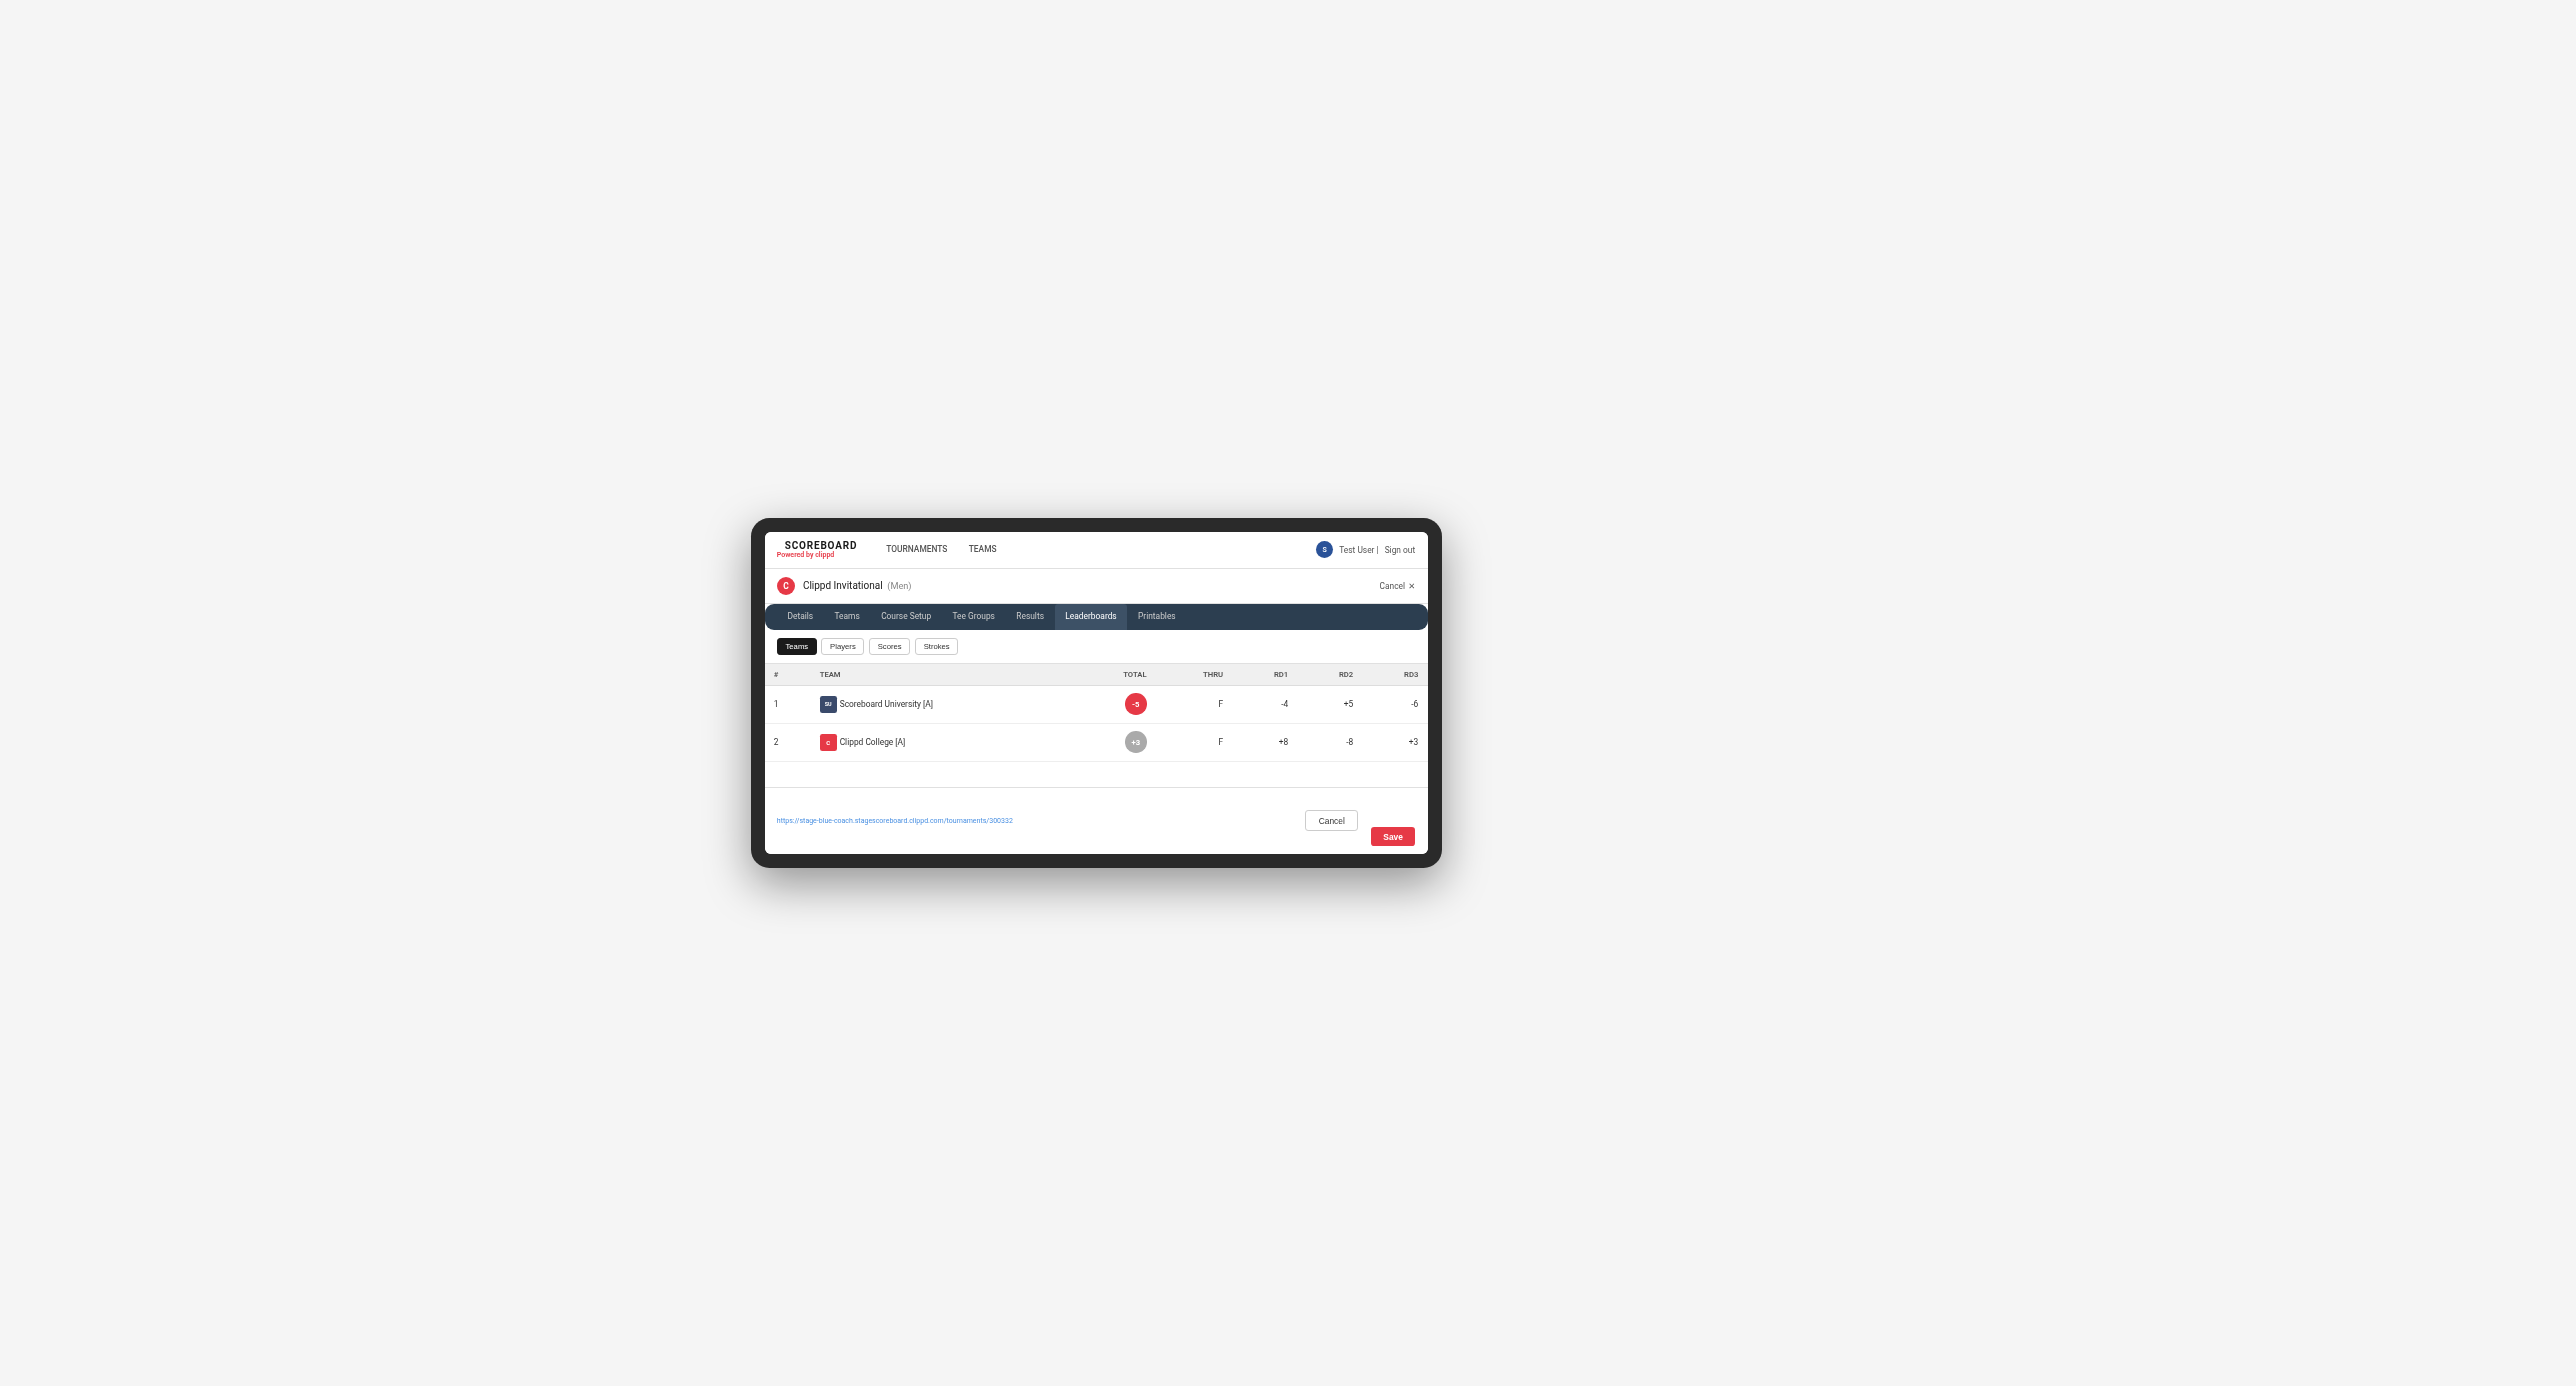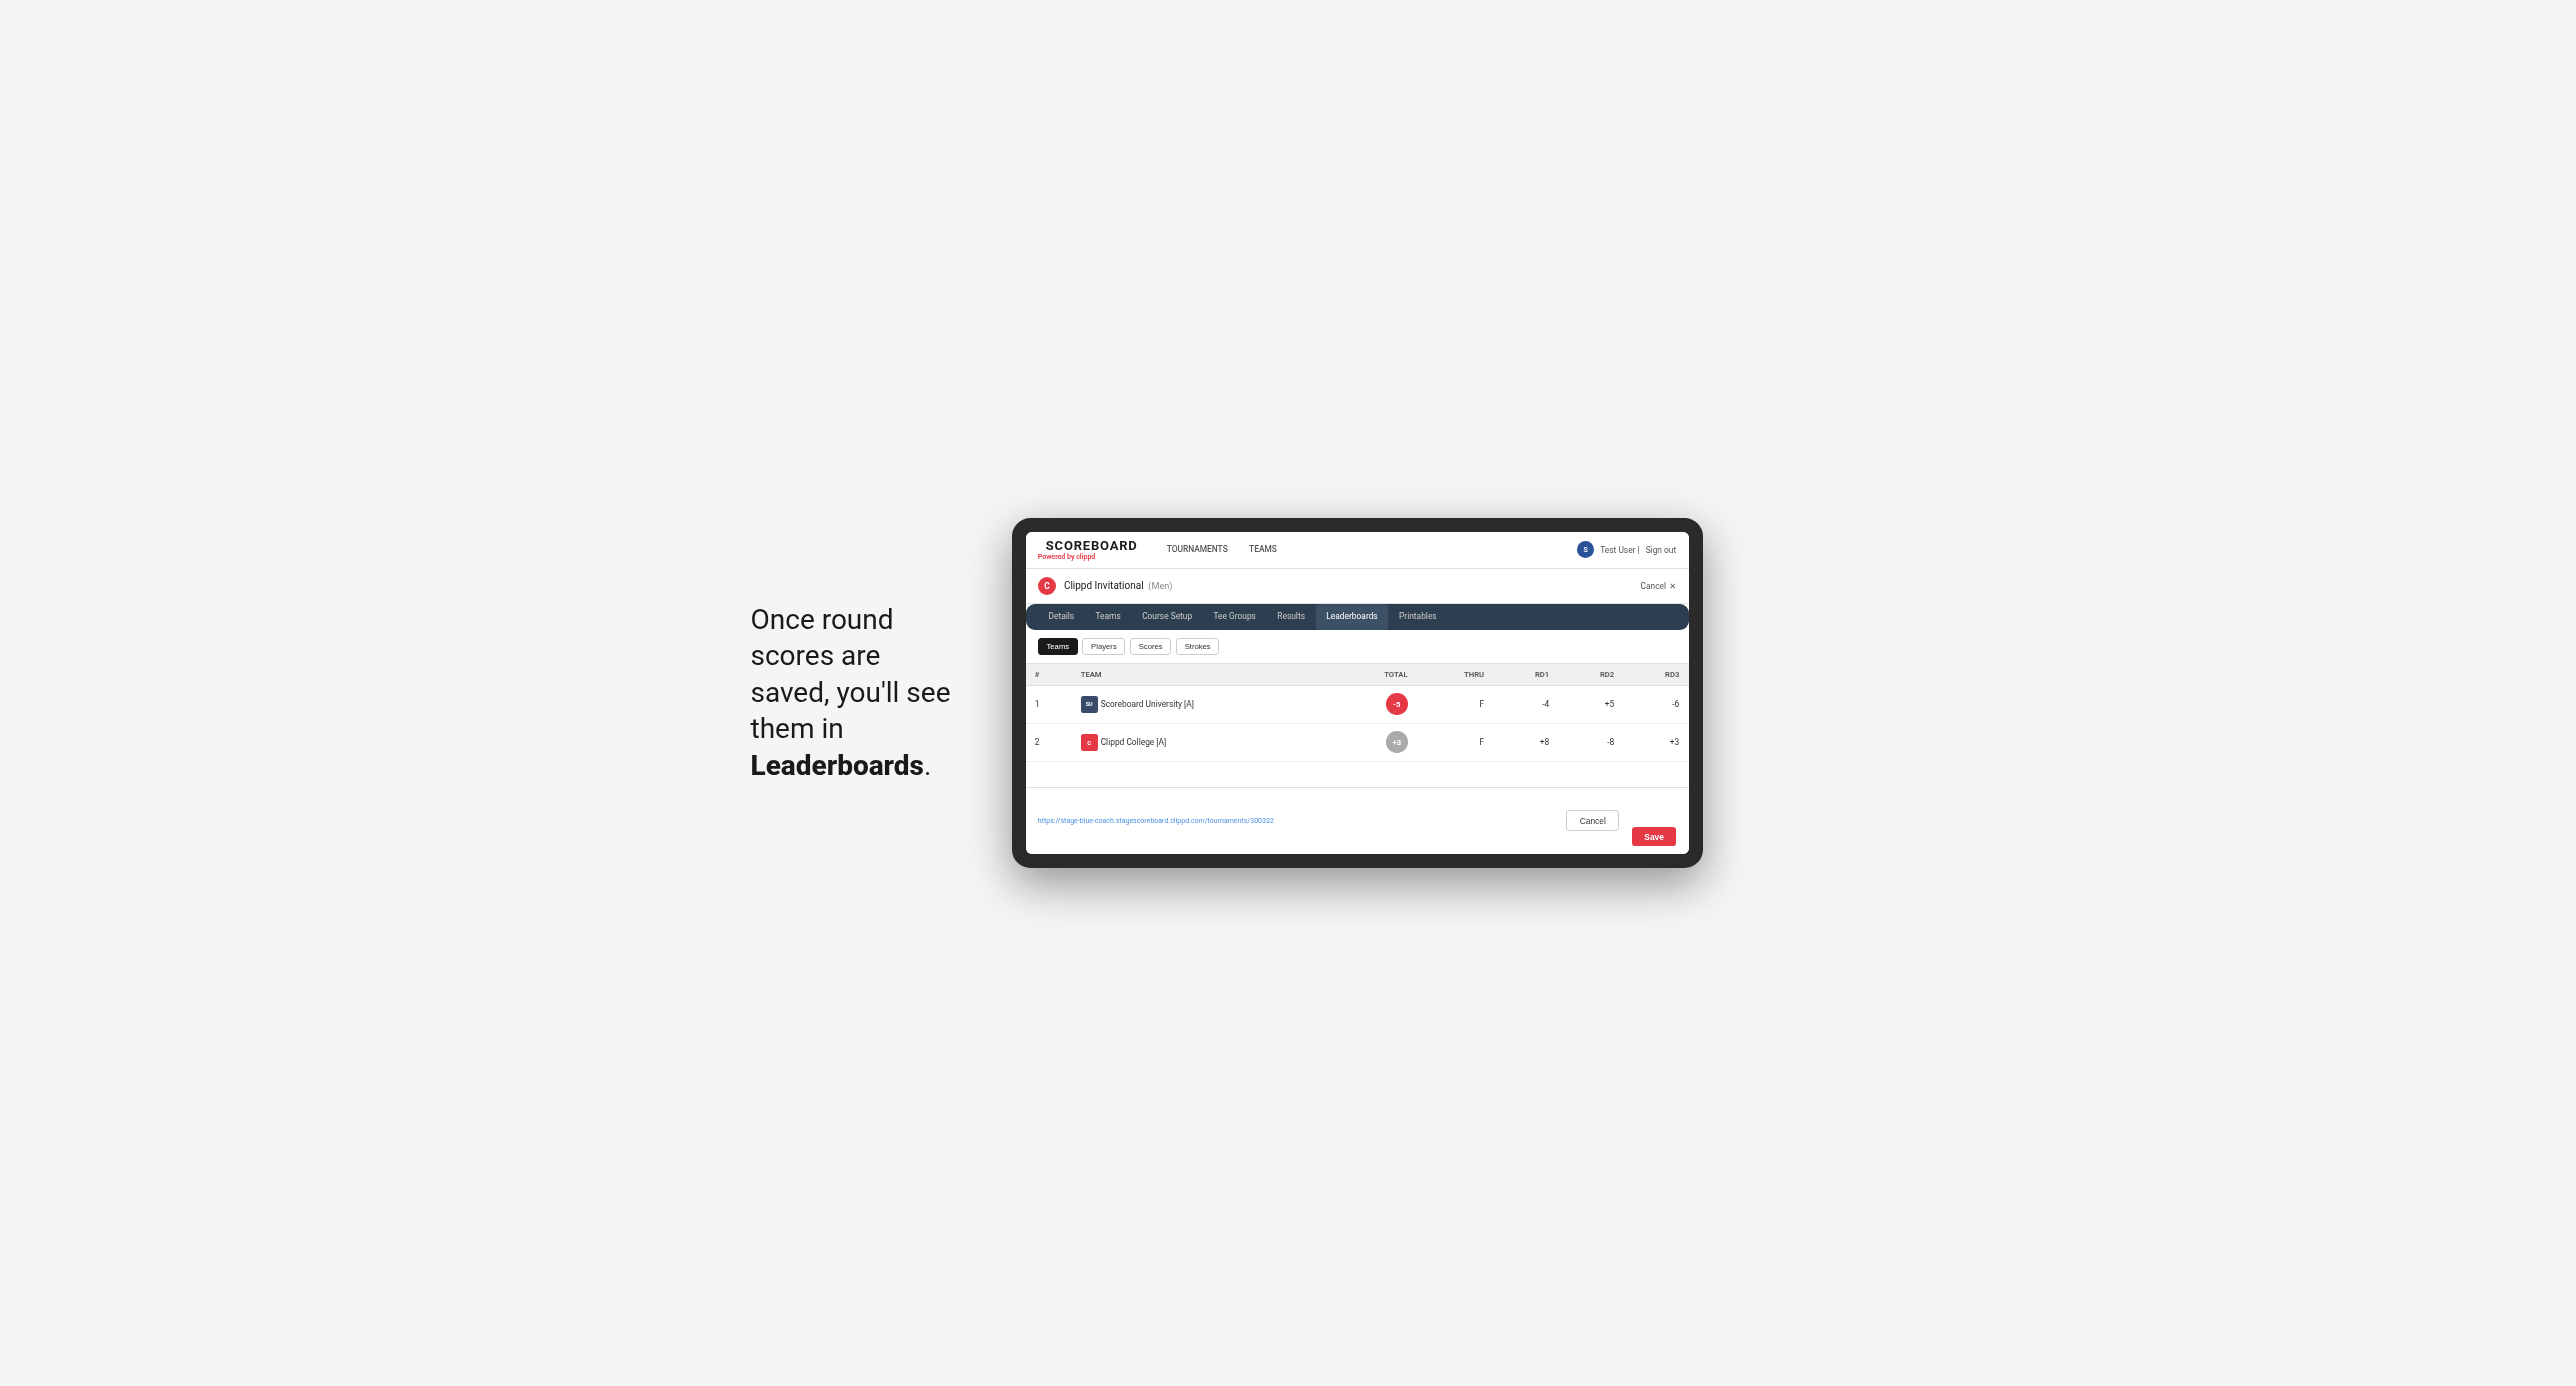--- a/index.html
+++ b/index.html
@@ -49,21 +49,21 @@
       align-items: center;
       padding: 0 12.3px;
       height: 37px;
     }
     .logo-area {
       display: flex;
       flex-direction: column;
       margin-right: 18.4px;
     }
     .logo-scoreboard {
-      font-size: 13px;
+      font-size: 10px;
       font-weight: 700;
       letter-spacing: 0.8px;
       color: #1a1a1a;
       padding-left: 8px;
     }
     .logo-powered {
       font-size: 7px;
       color: #888;
     }
     .logo-powered span {
@@ -284,27 +284,20 @@
     .rank-cell {
       color: #888;
       font-size: 8.4px;
     }
   </style>
 </head>
 <body>
 
 <div class="page-wrapper">
 
-  <div class="sidebar-text">
-    <span>Once round</span><br>
-    <span>scores are</span><br>
-    <span>saved, you'll see</span><br>
-    <span>them in</span><br>
-    <strong>Leaderboards</strong><span>.</span>
-  </div>
 
   <div class="tablet-frame">
     <div class="tablet-screen">
 
       <div class="top-nav">
         <div class="logo-area">
           <span class="logo-scoreboard">SCOREBOARD</span>
           <span class="logo-powered">
             <span>Powered by </span><span>clippd</span>
           </span>

